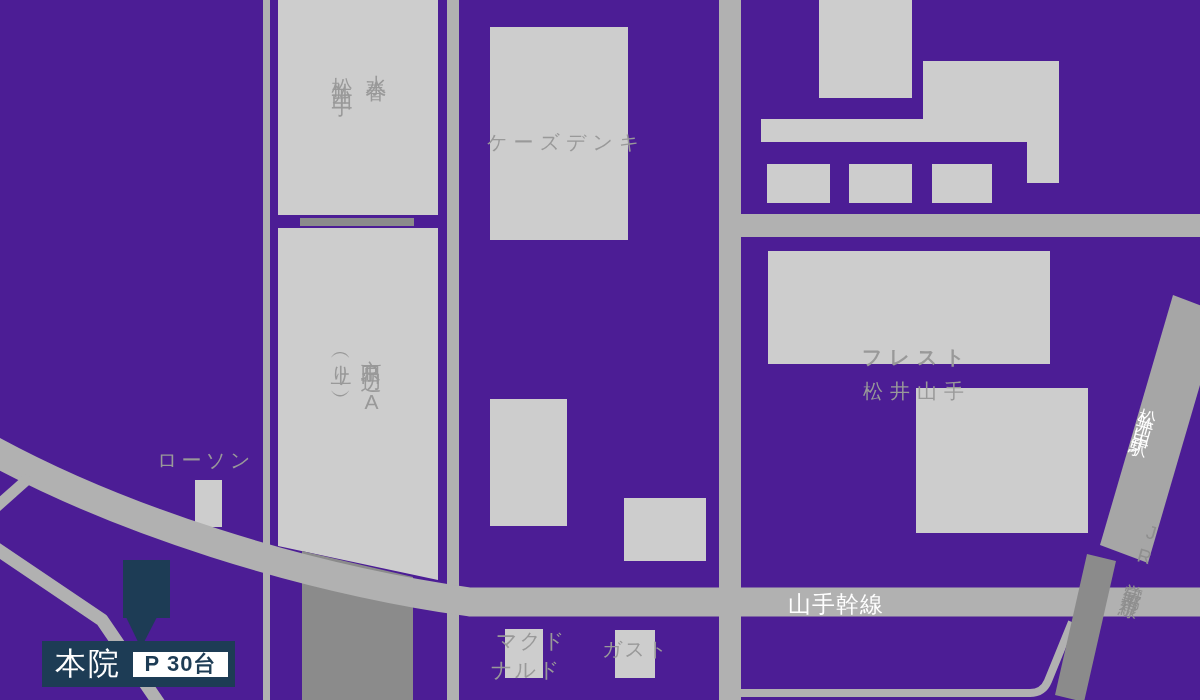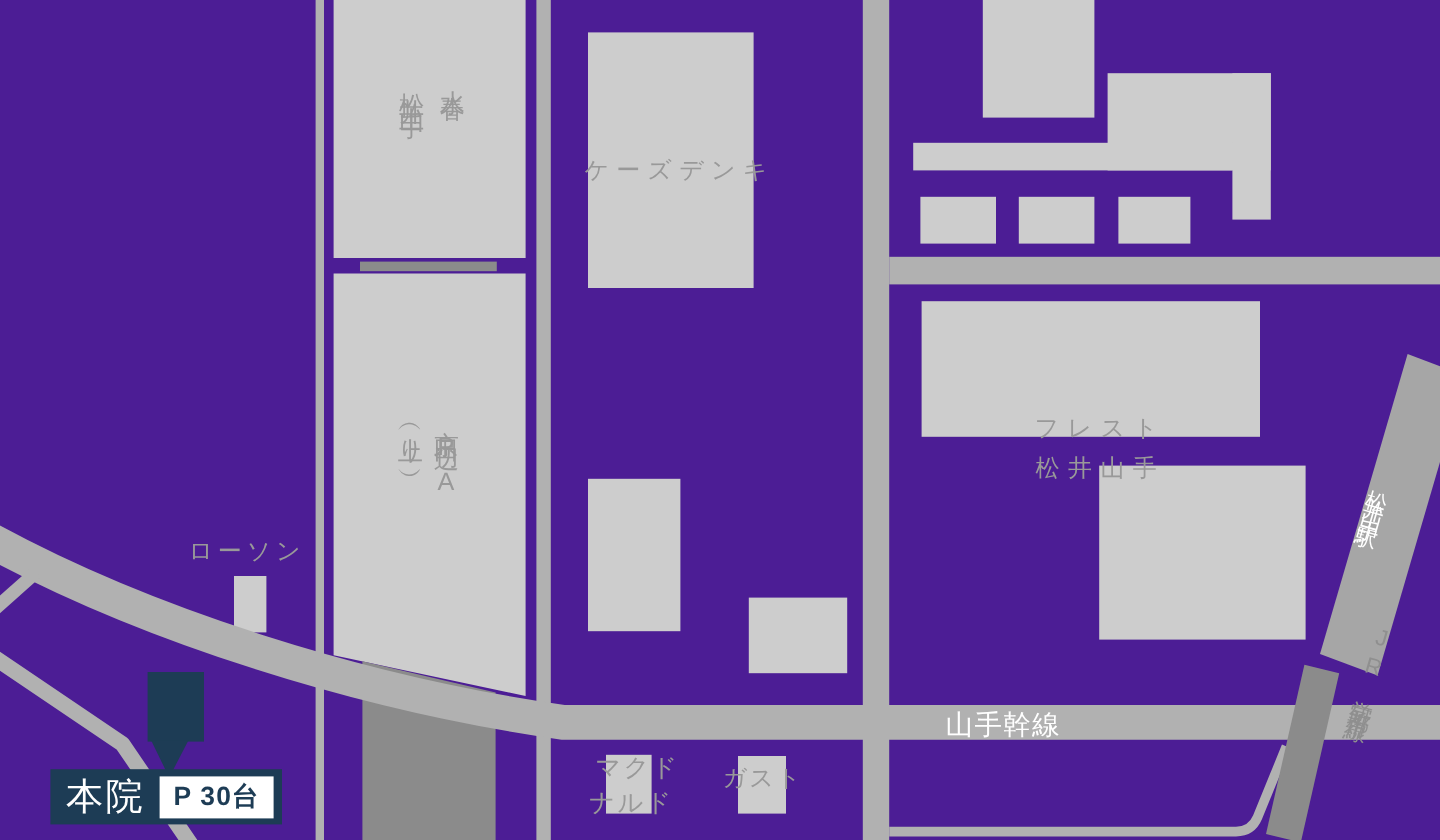--- a/index.html
+++ b/index.html
@@ -14,21 +14,21 @@
   .white{color:#ffffff;}
   .rot{transform:rotate(16deg);transform-origin:center center;}
   
   .clinic-box{
     position:absolute;left:42px;top:641px;width:193px;height:46px;
     background:#1d3c55;display:flex;align-items:center;z-index:3;
   }
   .clinic-name{color:#ffffff;font-size:31px;letter-spacing:2px;margin-left:13px;}
   .parking-box{
     background:#ffffff;color:#1d3c55;font-size:22px;font-weight:600;
-    height:35px;width:95px;margin-left:12px;display:flex;align-items:center;justify-content:center;
+    height:25px;width:95px;margin-left:12px;display:flex;align-items:center;justify-content:center;
     letter-spacing:1px;
   }
 </style>
 </head>
 <body>
 
 <div id="map">
 
   <svg id="shapes" width="1200" height="700" viewBox="0 0 1200 700">
 
@@ -82,21 +82,21 @@
   <div class="lbl v" style="left:366px;top:58px;font-size:21px;letter-spacing:7px;">水春</div>
   <div class="lbl v" style="left:332px;top:60px;font-size:21px;letter-spacing:6px;">松井山手</div>
 
   <div class="lbl" style="left:487px;top:132px;font-size:20px;letter-spacing:6px;">ケーズデンキ</div>
 
   <div class="lbl v" style="left:361px;top:343px;font-size:21px;letter-spacing:6px;">京田辺PA</div>
   <div class="lbl v-mixed" style="left:331px;top:345px;font-size:21px;letter-spacing:3px;">（上り）</div>
 
   <div class="lbl" style="left:157px;top:450px;font-size:20px;letter-spacing:4px;">ローソン</div>
 
-  <div class="lbl" style="left:817px;top:347px;width:200px;text-align:center;font-size:20px;letter-spacing:7px;">フレスト</div>
+  <div class="lbl" style="left:817px;top:347px;width:200px;text-align:center;font-size:20px;letter-spacing:7px;font-weight:bold;">フレスト</div>
   <div class="lbl" style="left:817px;top:381px;width:200px;text-align:center;font-size:20px;letter-spacing:7px;">松井山手</div>
 
   <div class="lbl" style="left:496px;top:630px;font-size:21px;letter-spacing:2px;">マクド</div>
   <div class="lbl" style="left:491px;top:659px;font-size:21px;letter-spacing:2px;">ナルド</div>
 
   <div class="lbl" style="left:602px;top:639px;font-size:20px;letter-spacing:2px;">ガスト</div>
 
   <div class="lbl white" style="left:744px;top:593px;font-size:23px;letter-spacing:1px;margin-left:44px;">山手幹線</div>
 
   <div class="lbl v white rot" style="left:1139px;top:395px;font-size:18px;letter-spacing:8px;">松井山手駅</div>

